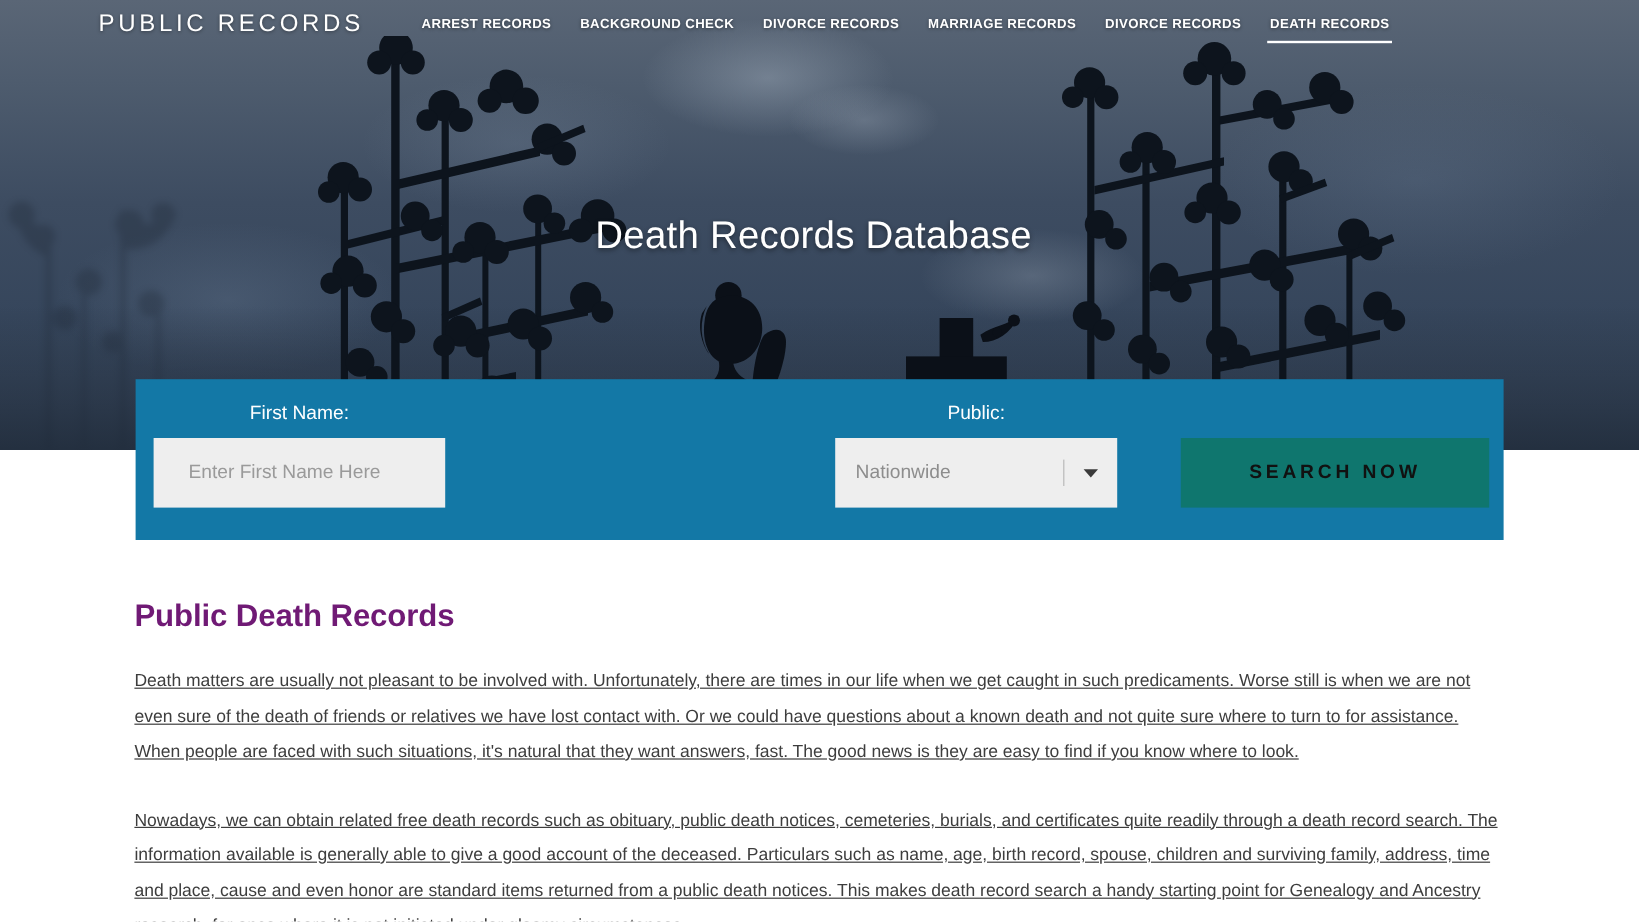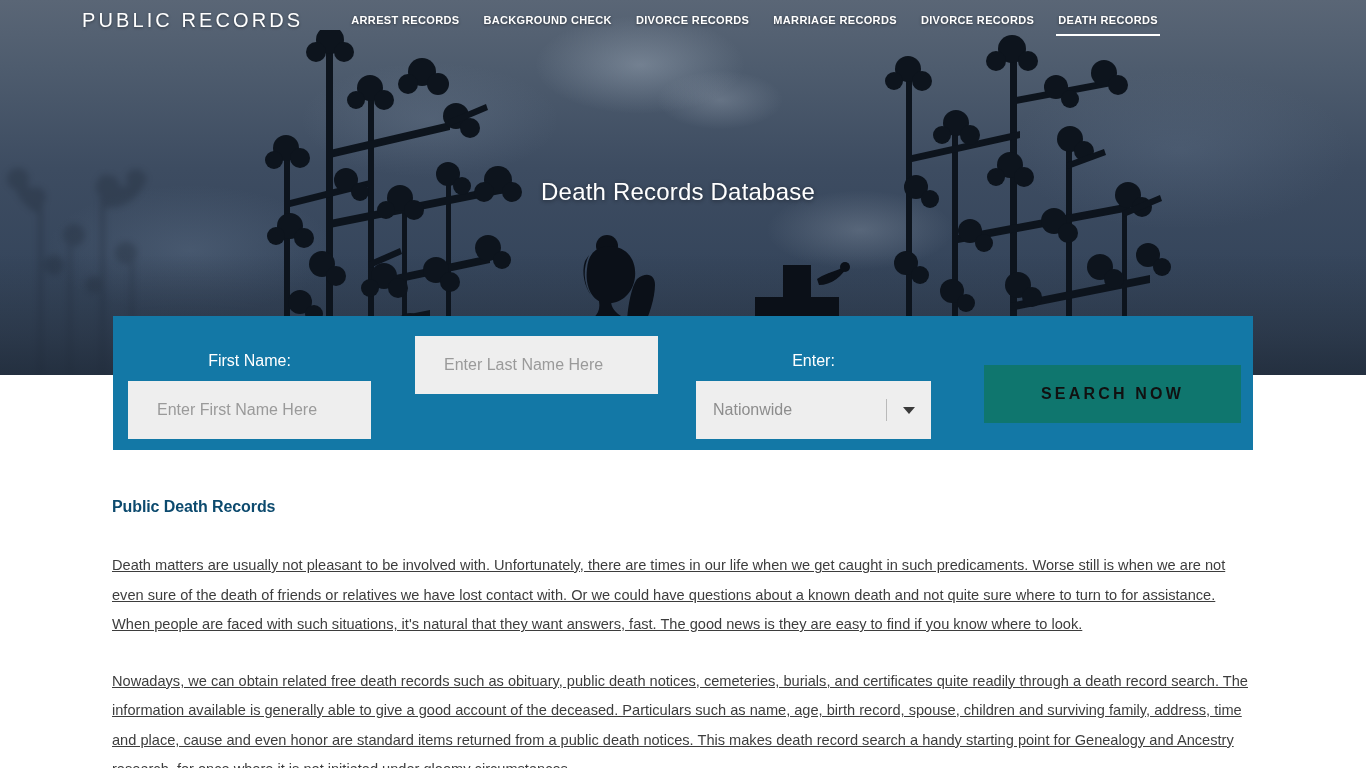--- a/index.html
+++ b/index.html
@@ -60,21 +60,21 @@
     background: linear-gradient(180deg, rgba(35,46,62,0) 0%, rgba(33,44,60,0.55) 65%, rgba(30,41,56,0.8) 100%);
   }
 
   .hero-title {
     position: absolute;
     top: 178px;
     left: 0;
     width: 1356px;
     text-align: center;
     color: #ffffff;
-    font-size: 24px;
+    font-size: 32px;
     font-weight: 400;
     letter-spacing: 0.2px;
     text-shadow: 0 1px 4px rgba(0,0,0,0.45);
     z-index: 6;
   }
 
   
   .topbar {
     position: absolute;
     top: 0; left: 0;
@@ -142,21 +142,20 @@
     top: 20px;
   }
 
   .field-label {
     display: block;
     text-align: center;
     color: #ffffff;
     font-size: 16px;
     font-weight: 400;
     margin-bottom: 11px;
-    margin-top: 16px;
   }
 
   .text-input {
     display: block;
     width: 100%;
     height: 58px;
     border: none;
     outline: none;
     background: #eeeeee;
     padding: 0 29px;
@@ -234,25 +233,25 @@
     padding: 0;
   }
 
   .content-inner {
     margin-left: 112px;
     width: 1142px;
     padding-top: 48px;
   }
 
   .section-title {
-    color: #0c4a6e;
-    font-size: 16px;
+    color: #701a75;
+    font-size: 26px;
     font-weight: bold;
     letter-spacing: -0.1px;
-    margin-bottom: 35px;
+    margin-bottom: 25px;
   }
 
   .para {
     color: #3d3d3d;
     font-size: 14.6px;
     line-height: 29.5px;
     margin-bottom: 27px;
     text-align: left;
     text-decoration: underline;
   }
@@ -455,25 +454,24 @@
   </div>
 
   <div class="searchbar">
 
     <div class="field-group g-first">
       <label class="field-label">First Name:</label>
       <input class="text-input" type="text" placeholder="Enter First Name Here" style="">
     </div>
 
     <div class="field-group g-last">
-      <input class="text-input" type="text" placeholder="Enter Last Name Here" style="">
     </div>
 
     <div class="field-group g-state">
-      <label class="field-label">Enter:</label>
+      <label class="field-label">Public:</label>
       <div class="select-wrap">
         <span class="select-value">Nationwide</span>
         <span class="select-divider"></span>
         <span class="select-caret"></span>
       </div>
     </div>
 
     <button class="search-btn">SEARCH NOW</button>
   </div>
 

